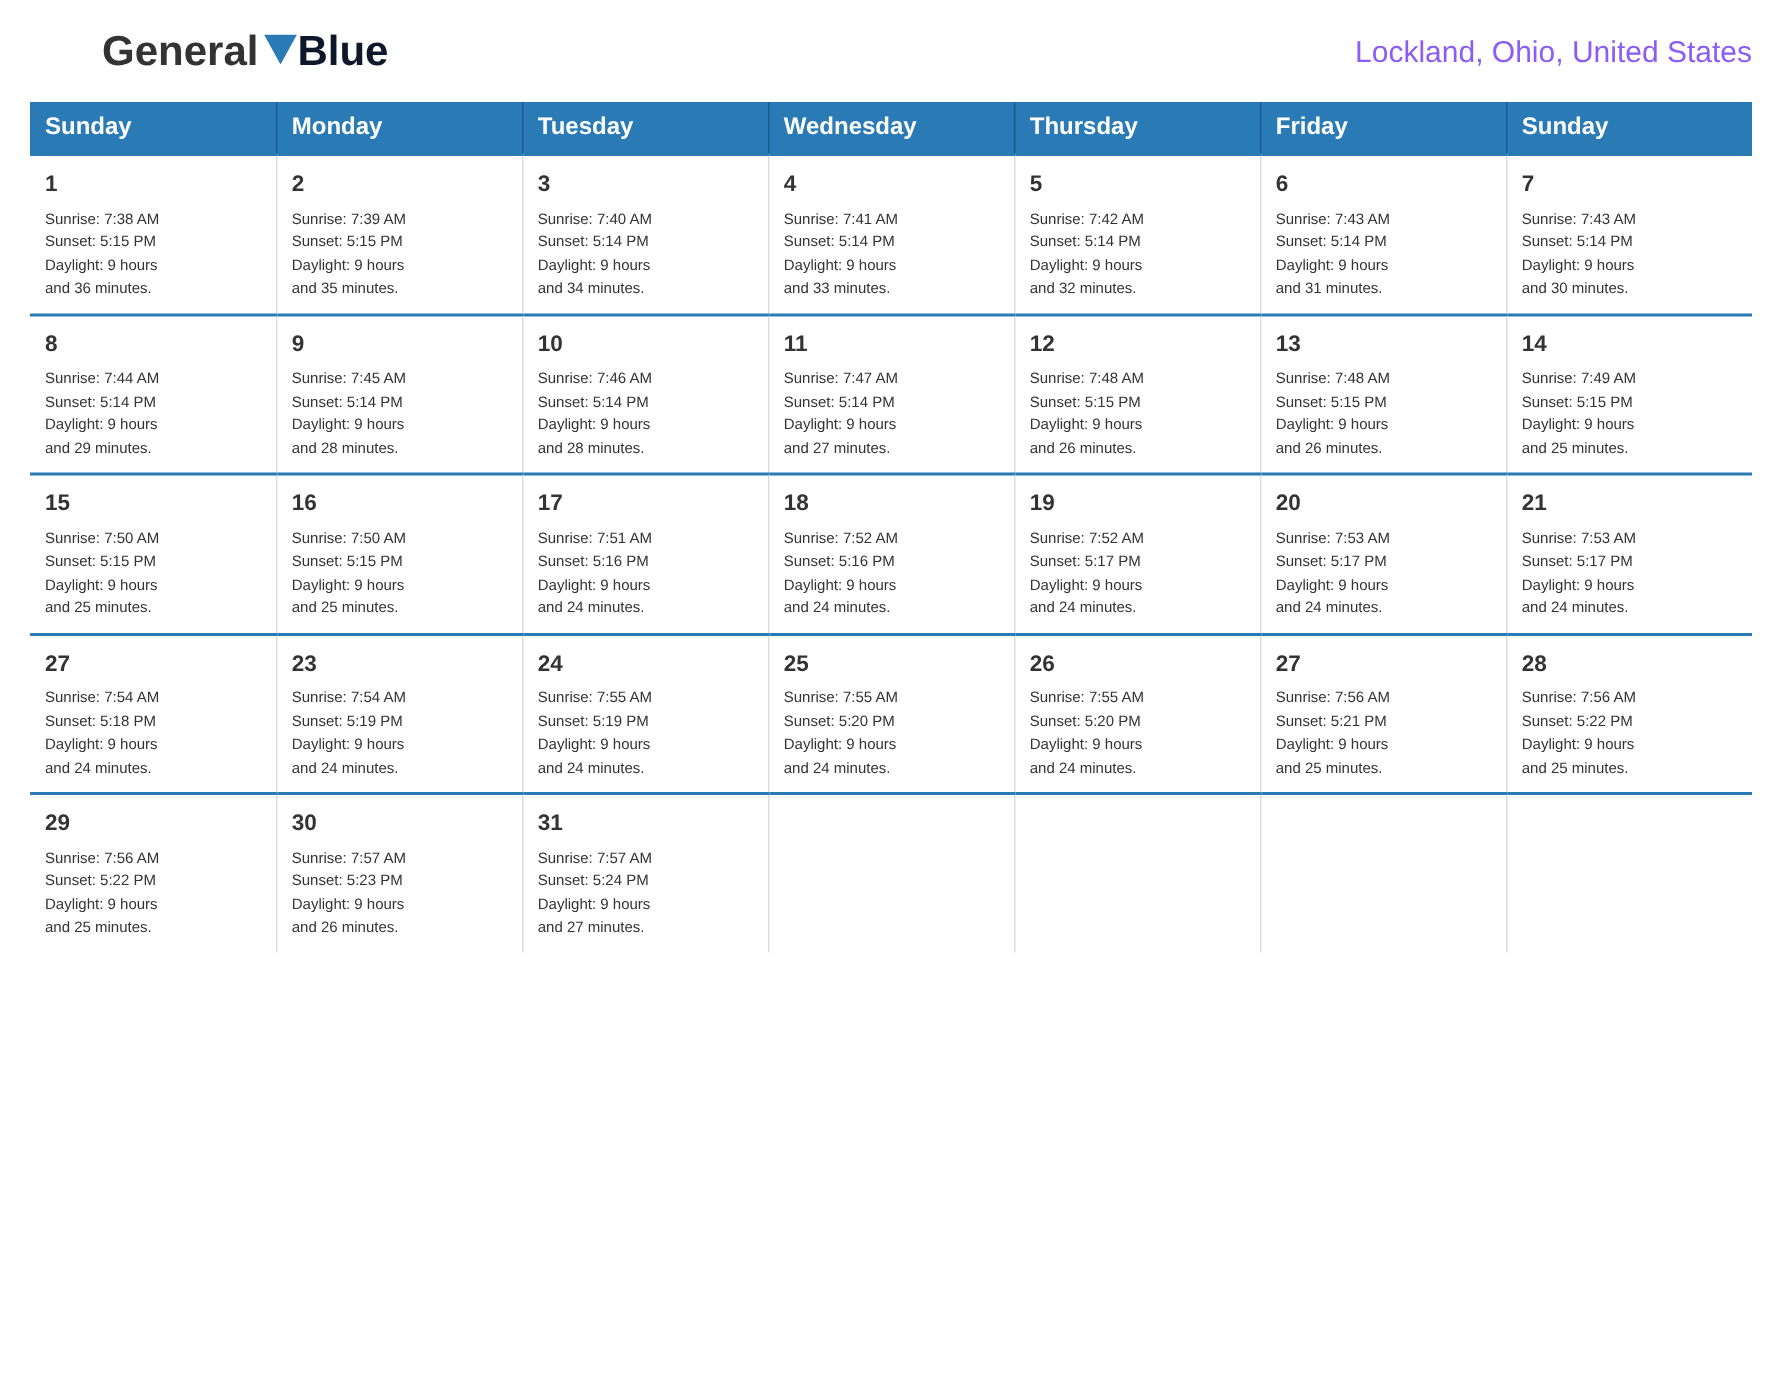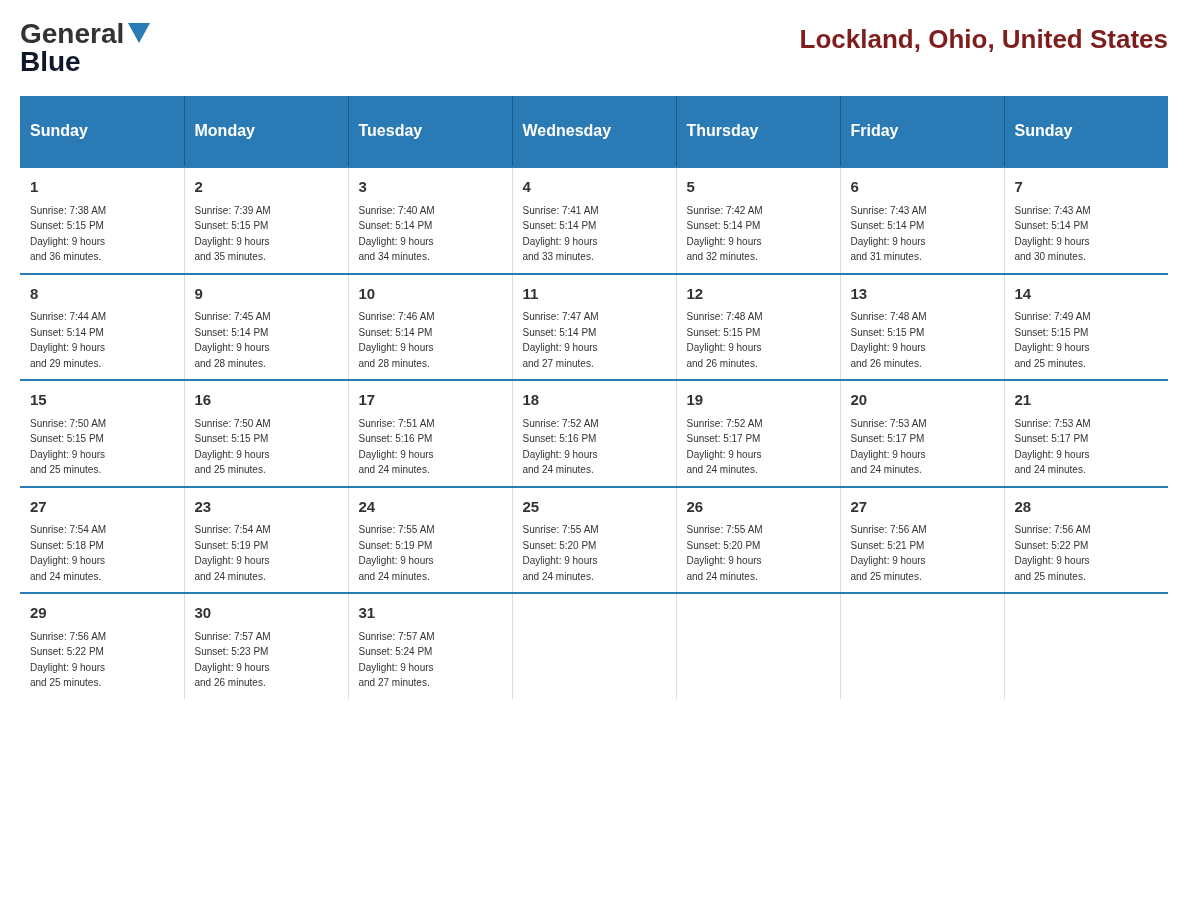--- a/index.html
+++ b/index.html
@@ -11,22 +11,23 @@
       min-height: 918px;
     }
     .header {
       display: flex;
       justify-content: space-between;
       align-items: flex-start;
       margin-bottom: 20px;
     }
     .logo {
       display: flex;
-      flex-direction: column;
-      align-items: flex-start;
+      flex-direction: row;
+      align-items: flex-end;
+      margin-left: 48px;
     }
     .logo-general {
       font-size: 28px;
       font-weight: bold;
       color: #333;
       line-height: 1;
     }
     .logo-blue {
       font-size: 28px;
       font-weight: bold;
@@ -40,36 +41,35 @@
     .title-block {
       text-align: right;
     }
     .month-title {
       font-size: 48px;
       font-weight: bold;
       color: #222;
       line-height: 1.1;
     }
     .location {
-      font-size: 26px;
-      color: #7f1d1d;
+      font-size: 20px;
+      color: #8b5cf6;
       margin-top: 4px;
-      font-weight: bold;
     }
     table {
       width: 100%;
       border-collapse: collapse;
       table-layout: fixed;
     }
     thead tr th {
       background-color: #2a7ab5;
       color: #fff;
       font-size: 16px;
       font-weight: bold;
-      padding: 26px 10px;
+      padding: 8px 10px;
       text-align: left;
       border-right: 1px solid #1a5a90;
       margin-top: 20px;
     }
     thead tr th:last-child {
       border-right: none;
     }
     tbody tr td {
       vertical-align: top;
       padding: 8px 10px;

